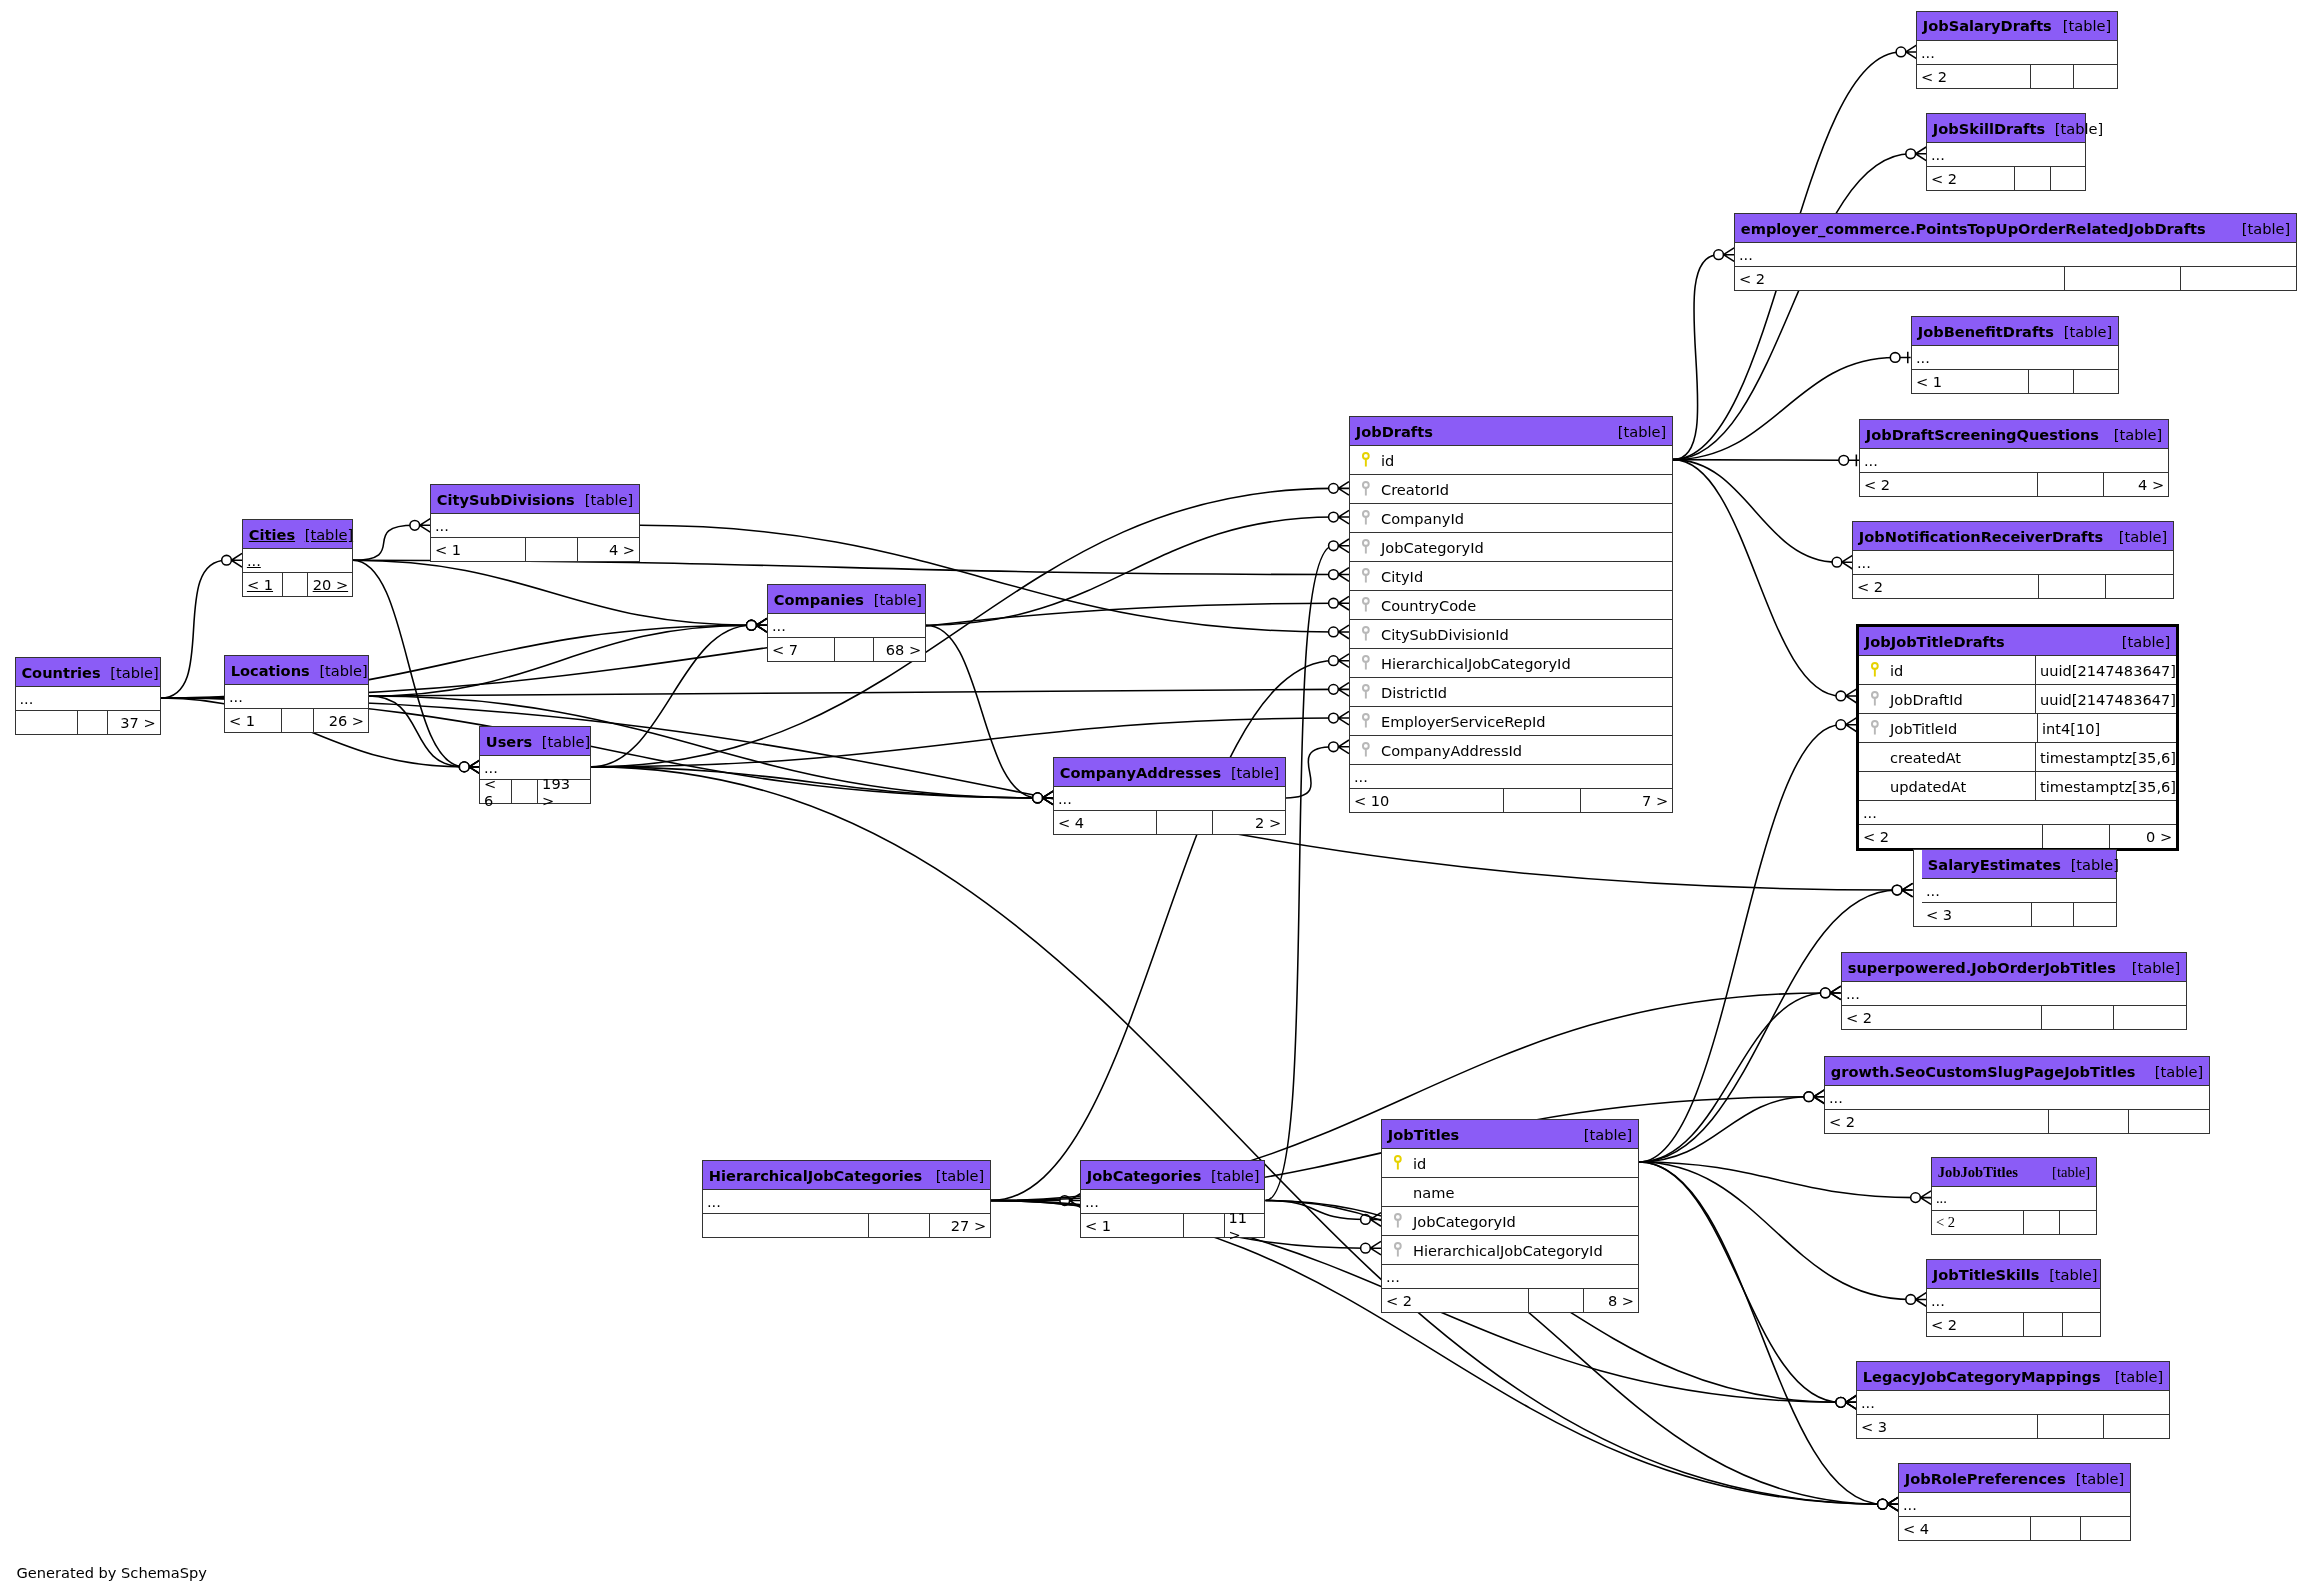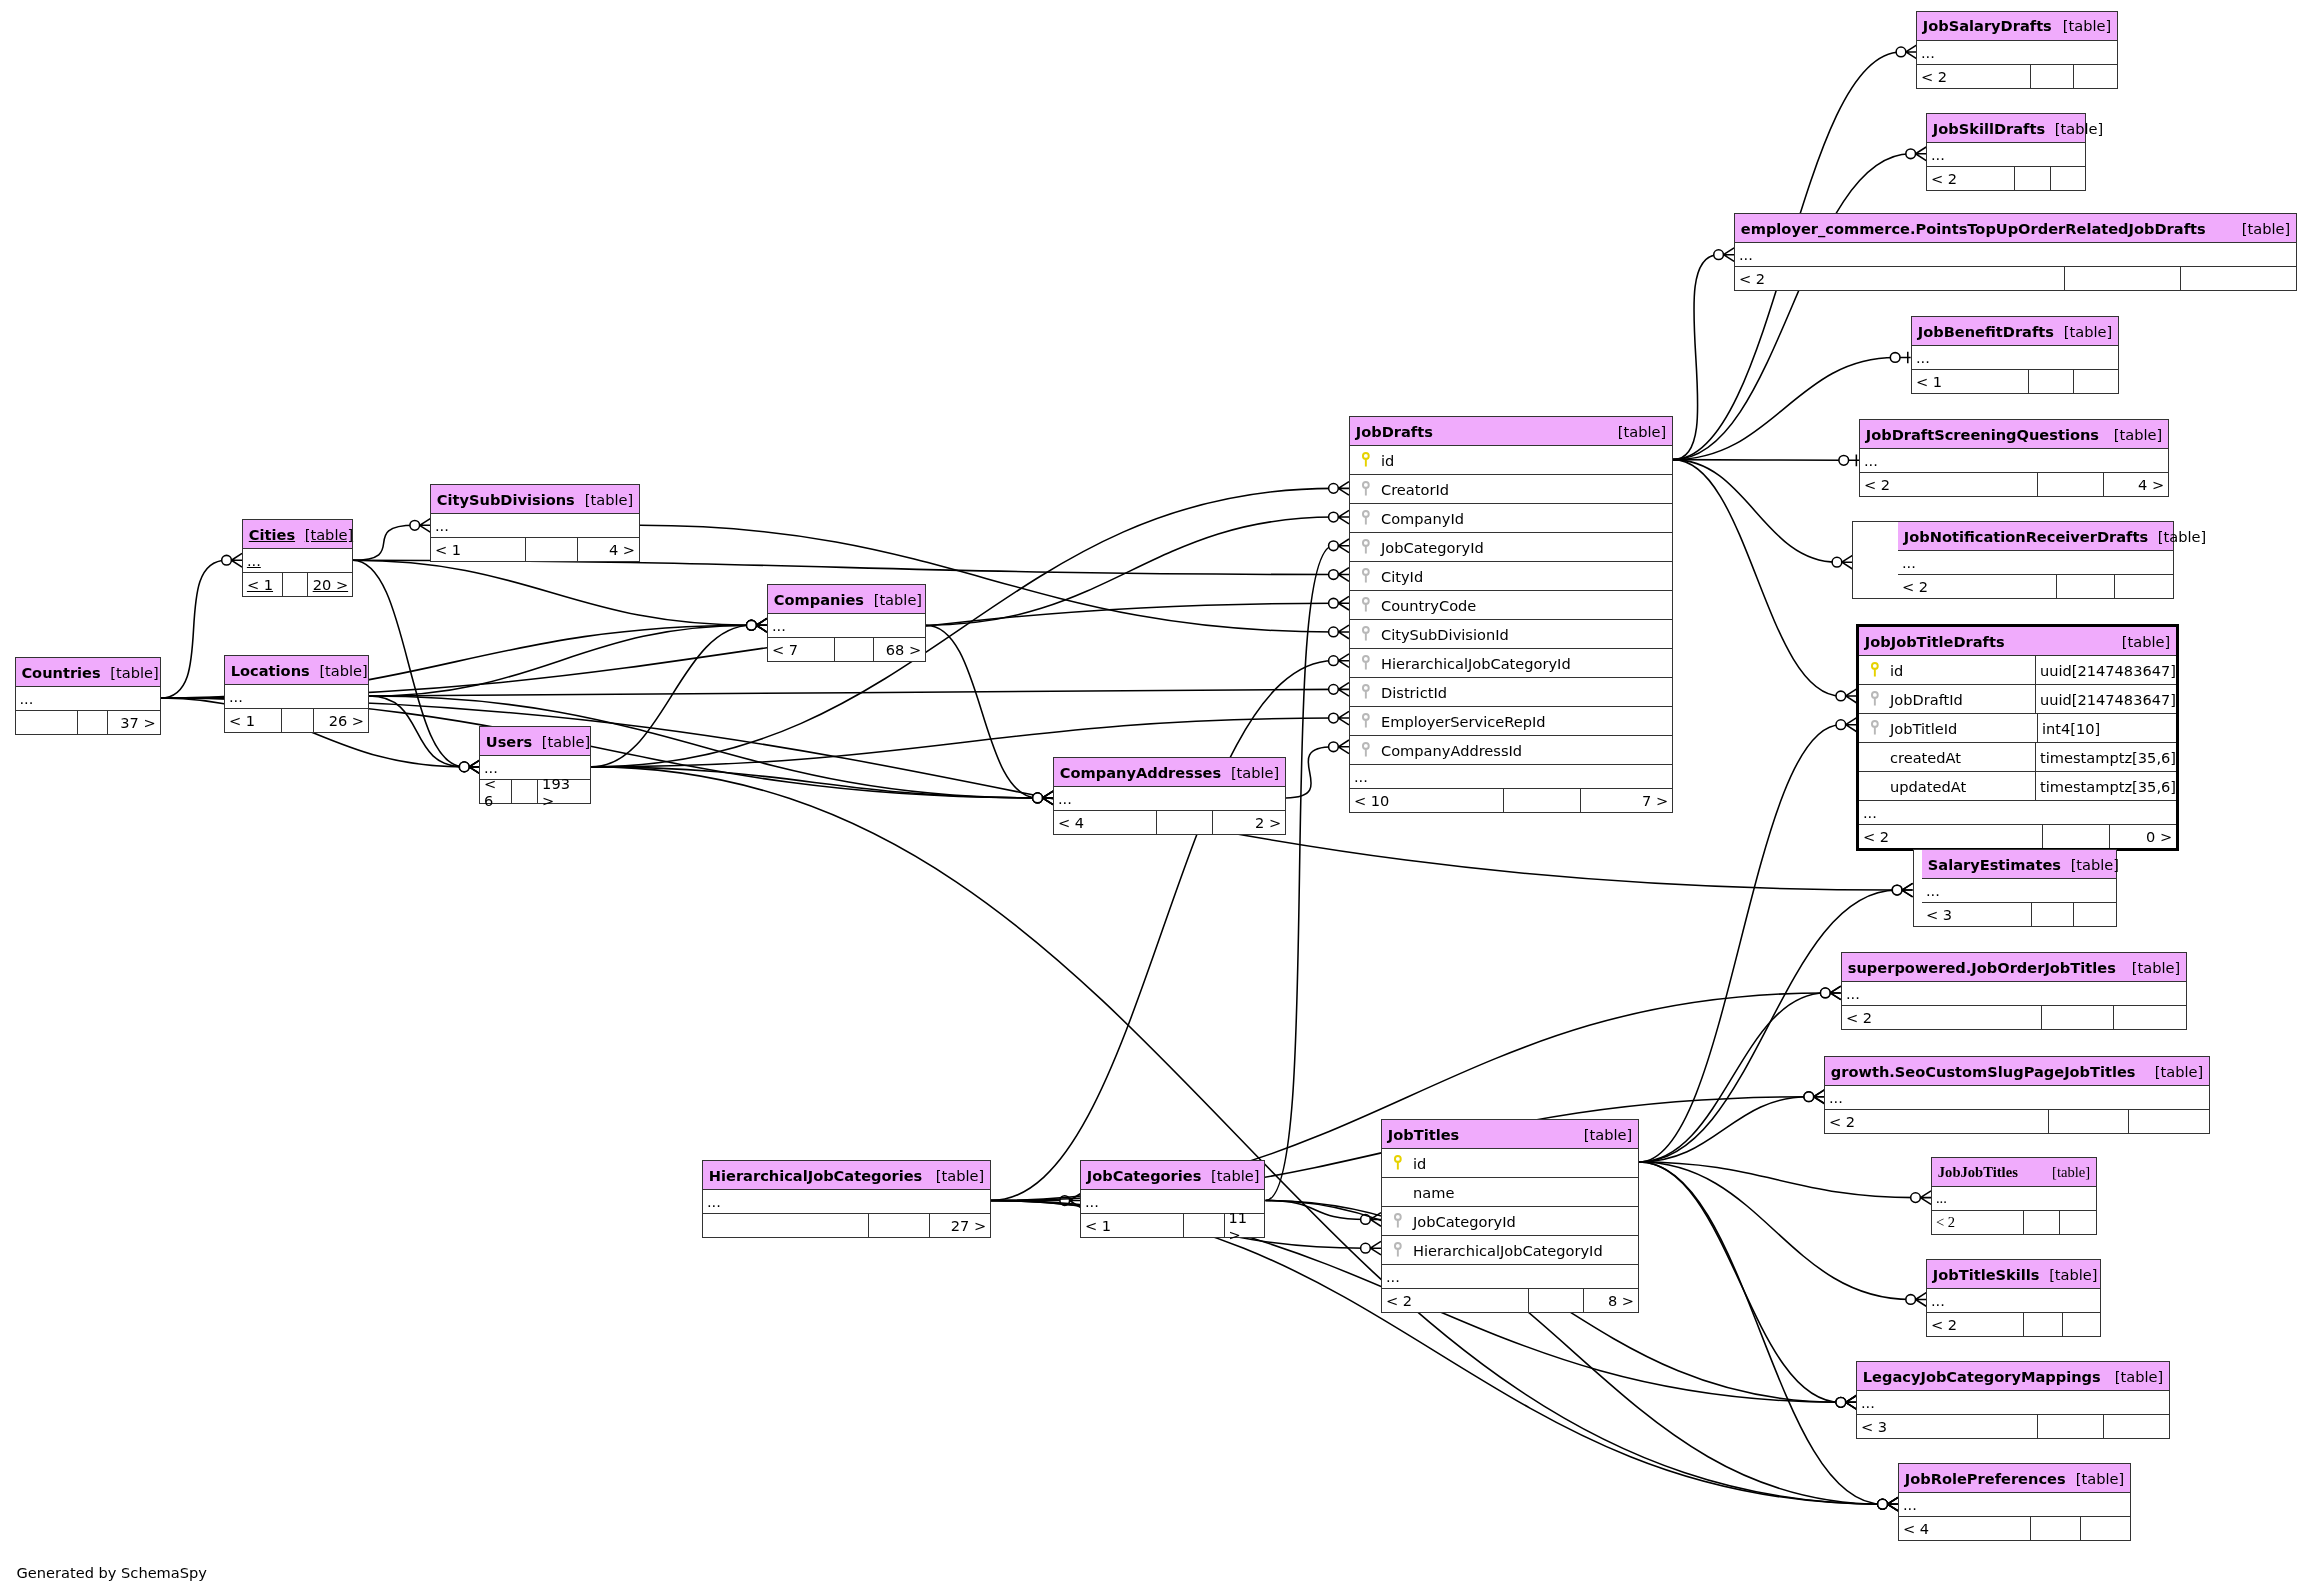--- a/index.html
+++ b/index.html
@@ -4,21 +4,21 @@
 <style>
   html, body { margin:0; padding:0; background:#ffffff; }
   body { width:2307px; height:1591px; position:relative; overflow:hidden;
          font-family:"DejaVu Sans", sans-serif; color:#000; }
   #edges { position:absolute; left:0; top:0; width:2307px; height:1591px; pointer-events:none; }
   #edges path.edge { fill:none; stroke:#000; stroke-width:1.6; }
   #edges circle.mk { fill:#fff; stroke:#000; stroke-width:1.6; }
   #edges line.mk, #edges path.mk { stroke:#000; stroke-width:1.6; fill:none; }
   .tbl { position:absolute; border:1.9px solid #333; background:#fff; box-sizing:border-box; }
   .tbl.focus { border:3.9px solid #000; }
-  .tbl .hdr { background:#f0abfc; border-bottom:1.9px solid #333; height:29px; box-sizing:border-box;
+  .tbl .hdr { background:#8b5cf6; border-bottom:1.9px solid #333; height:29px; box-sizing:border-box;
               display:flex; align-items:center; justify-content:space-between; padding:0 5.8px; font-size:14.6px; white-space:nowrap; }
   .tbl .hdr .nm { font-weight:bold; }
   .tbl .hdr .ty { margin-left:9.7px; }
   .tbl .row { height:29px; border-bottom:1.9px solid #333; box-sizing:border-box; display:flex; align-items:center;
               font-size:14.6px; white-space:nowrap; }
   .tbl .row .cell { flex:1; padding-left:5.8px; display:flex; align-items:center; height:100%; box-sizing:border-box; }
   .tbl .row .cell.typ { flex:0 0 139px; border-left:1.9px solid #333; padding-left:3.9px; }
   .tbl .row .key { width:19.4px; display:inline-flex; justify-content:center; margin-right:5.8px; }
   .tbl .row .key.none { visibility:hidden; }
   .tbl .ell { height:24px; border-bottom:1.9px solid #333; box-sizing:border-box; font-size:14.6px; padding-left:3.9px; display:flex; align-items:center; }
@@ -563,21 +563,21 @@
       <span class="nm">JobDraftScreeningQuestions</span>
       <span class="ty">[table]</span>
       </div>
       <div class="ell">...</div>
       <div class="ftr">
       <span class="f1" style="flex:0.6">&lt; 2</span>
       <span style="flex:0.2"></span>
       <span class="f3" style="flex:0.2">4 &gt;</span>
       </div>
     </div>
-    <div class="tbl" style="left: 1852px; top: 521px; width: 322px; padding-left: 45px;">
+    <div class="tbl" style="left: 1852px; top: 521px; width: 322px;">
       <div class="hdr">
       <span class="nm">JobNotificationReceiverDrafts</span>
       <span class="ty">[table]</span>
       </div>
       <div class="ell">...</div>
       <div class="ftr">
       <span class="f1" style="flex:0.6">&lt; 2</span>
       <span style="flex:0.2"></span>
       <span class="f3" style="flex:0.2"></span>
       </div>

